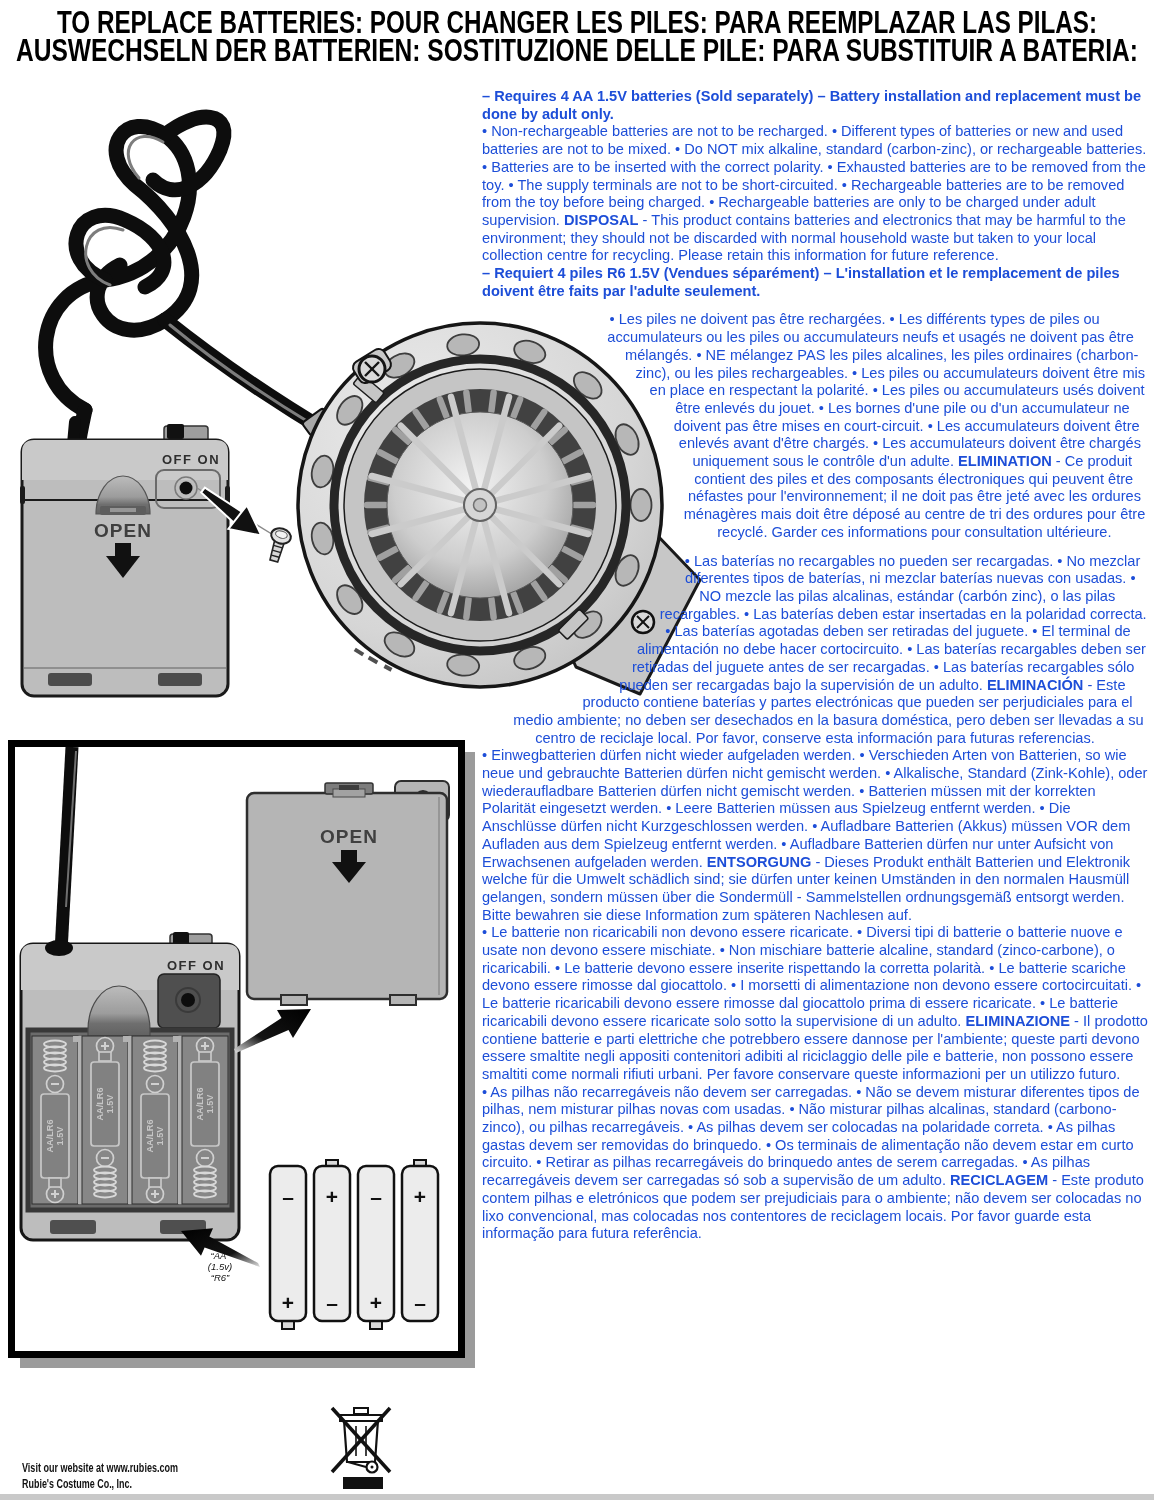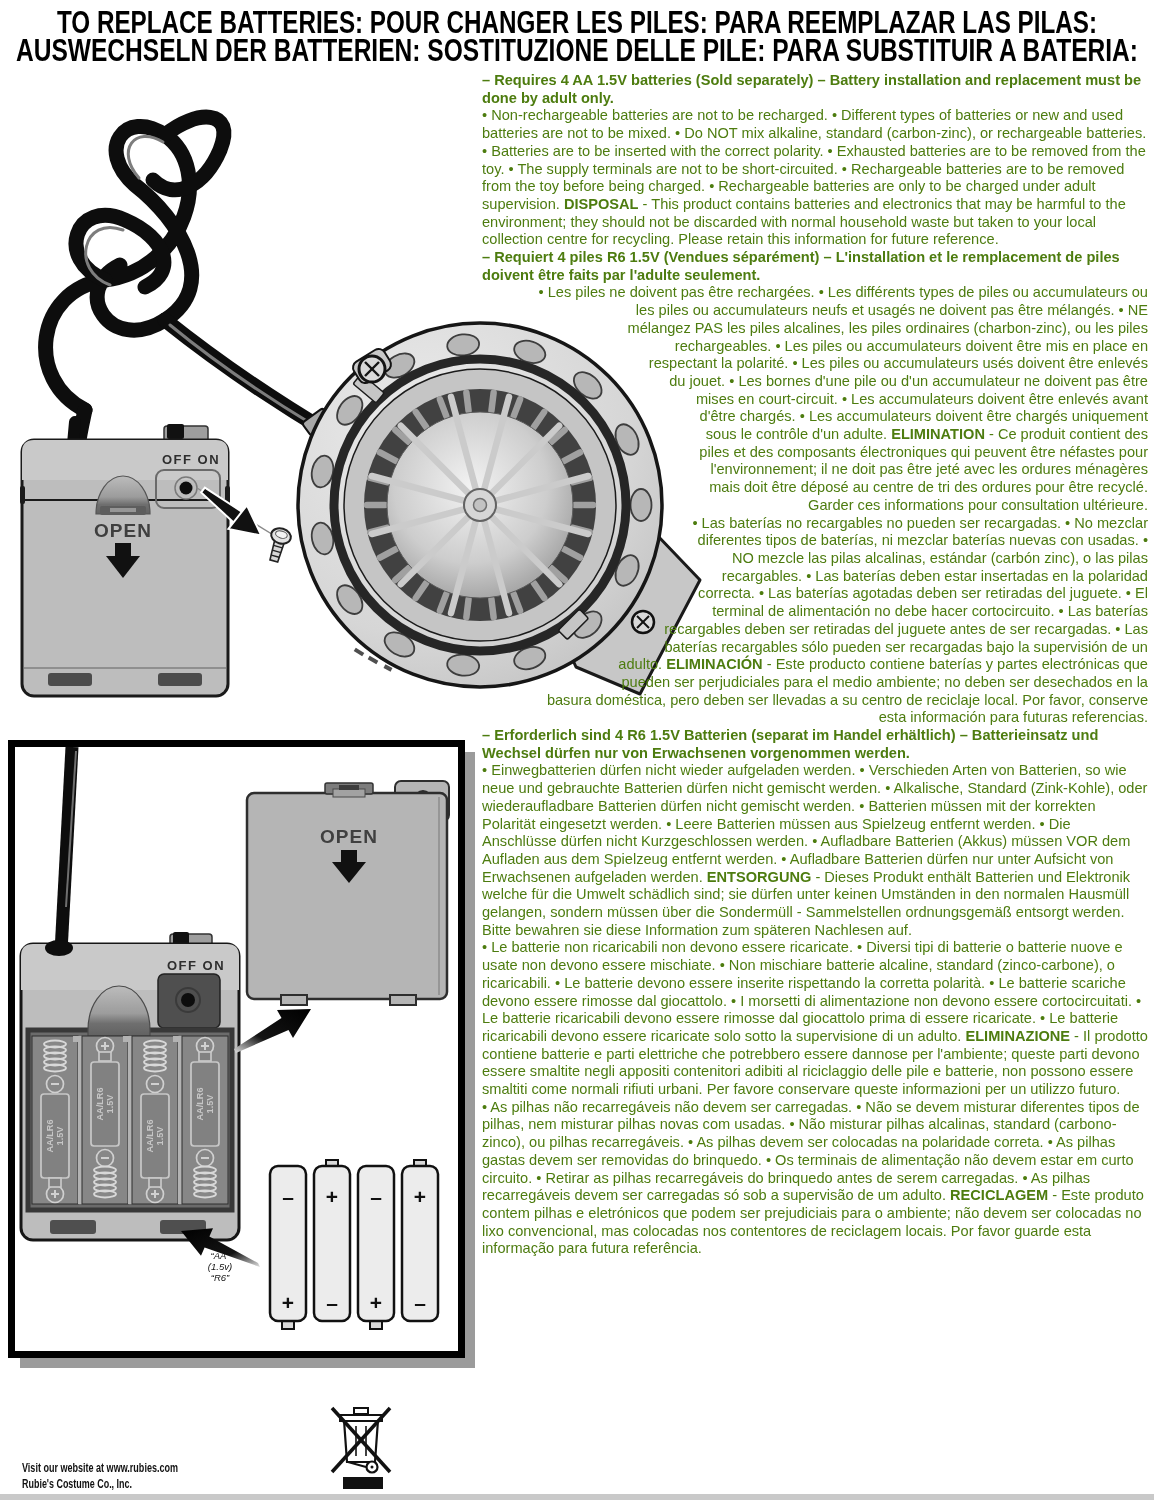--- a/index.html
+++ b/index.html
@@ -1,24 +1,24 @@
 <!DOCTYPE html>
 <html><head>
 <meta charset="utf-8">
 <style>
   html,body{margin:0;padding:0;background:#fff;}
   #page{position:relative;width:1154px;height:1500px;background:#fff;overflow:hidden;
         font-family:"Liberation Sans","DejaVu Sans",sans-serif;}
   #page svg.abs{position:absolute;overflow:visible;}
   .title-text{font-weight:bold;font-size:30.5px;fill:#000;font-family:"Liberation Sans","DejaVu Sans",sans-serif;}
   .footer-text{font-weight:bold;font-size:13px;fill:#111;font-family:"Liberation Sans","DejaVu Sans",sans-serif;}
-  .text-column{position:absolute;left:482px;top:72px;width:666px;font-size:14.6px;line-height:17.7px;color:#4d7c0f;}
+  .text-column{position:absolute;left:482px;top:88px;width:666px;font-size:14.6px;line-height:17.7px;color:#1d4ed8;}
   .fan-float{float:left;width:202px;height:632px;shape-outside:circle(201px at -2px 425px);}
   .sec-head{font-weight:bold;}
-  .ctr{text-align:right;}
+  .ctr{text-align:center;margin-top:11px;}
   .b{font-weight:bold;}
   #diagram-box{position:absolute;left:8px;top:740px;width:443px;height:604px;background:#fff;
                border:7px solid #000;box-shadow:11px 11px 0 -1px #9b9b9b;}
   #aa-note{position:absolute;left:196px;top:1250px;width:48px;text-align:center;
            font-size:9.5px;line-height:11px;font-weight:normal;font-style:italic;color:#111;}
   #footer-strip{position:absolute;left:0;bottom:0;width:1154px;height:6px;background:#c9c9c9;}
   .svgtxt{font-family:"Liberation Sans","DejaVu Sans",sans-serif;}
 </style>
 </head>
 <body>
@@ -208,21 +208,20 @@
     </g>
   </svg>
 
   <div class="text-column">
     <div class="fan-float"></div>
   <div class="sec-head">– Requires 4 AA 1.5V batteries (Sold separately) – Battery installation and replacement must be done by adult only.</div>
       <div class="sec-body"><span>• Non-rechargeable batteries are not to be recharged. • Different types of batteries or new and used batteries are not to be mixed. • Do NOT mix alkaline, standard (carbon-zinc), or rechargeable batteries. • Batteries are to be inserted with the correct polarity. • Exhausted batteries are to be removed from the toy.  • The supply terminals are not to be short-circuited. • Rechargeable batteries are to be removed from the toy before being charged. • Rechargeable batteries are only to be charged under adult supervision. </span><span class="b">DISPOSAL</span><span> - This product contains batteries and electronics that may be harmful to the environment; they should not be discarded with normal household waste but taken to your local collection centre for recycling. Please retain this information for future reference.</span></div>
       <div class="sec-head">– Requiert 4 piles R6 1.5V (Vendues séparément) – L'installation et le remplacement de piles doivent être faits par l'adulte seulement.</div>
       <div class="sec-body ctr"><span>• Les piles ne doivent pas être rechargées. • Les différents types de piles ou accumulateurs ou les piles ou accumulateurs neufs et usagés ne doivent pas être mélangés. • NE mélangez PAS les piles alcalines, les piles ordinaires (charbon-zinc), ou les piles rechargeables. • Les piles ou accumulateurs doivent être mis en place en respectant la polarité. • Les piles ou accumulateurs usés doivent être enlevés du jouet. • Les bornes d'une pile ou d'un accumulateur ne doivent pas être mises en court-circuit. • Les accumulateurs doivent être enlevés avant d'être chargés. • Les accumulateurs doivent être chargés uniquement sous le contrôle d'un adulte. </span><span class="b">ELIMINATION</span><span> - Ce produit contient des piles et des composants électroniques qui peuvent être néfastes pour l'environnement; il ne doit pas être jeté avec les ordures ménagères mais doit être déposé au centre de tri des ordures pour être recyclé. Garder ces informations pour consultation ultérieure.</span></div>
       <div class="sec-body ctr"><span>• Las baterías no recargables no pueden ser recargadas. • No mezclar diferentes tipos de baterías, ni mezclar baterías nuevas con usadas. • NO mezcle las pilas alcalinas, estándar (carbón zinc), o las pilas recargables. • Las baterías deben estar insertadas en la polaridad correcta. • Las baterías agotadas deben ser retiradas del juguete. • El terminal de alimentación no debe hacer cortocircuito. • Las baterías recargables deben ser retiradas del juguete antes de ser recargadas. • Las baterías recargables sólo pueden ser recargadas bajo la supervisión de un adulto. </span><span class="b">ELIMINACIÓN</span><span> - Este producto contiene baterías y partes electrónicas que pueden ser perjudiciales para el medio ambiente; no deben ser desechados en la basura doméstica, pero deben ser llevadas a su centro de reciclaje local. Por favor, conserve esta información para futuras referencias.</span></div>
-      <div class="sec-head">– Erforderlich sind 4 R6 1.5V Batterien (separat im Handel erhältlich) – Batterieinsatz und Wechsel dürfen nur von Erwachsenen vorgenommen werden.</div>
       <div class="sec-body"><span>• Einwegbatterien dürfen nicht wieder aufgeladen werden. • Verschieden Arten von Batterien, so wie neue und gebrauchte Batterien dürfen nicht gemischt werden. • Alkalische, Standard (Zink-Kohle), oder wiederaufladbare Batterien dürfen nicht gemischt werden.  • Batterien müssen mit der korrekten Polarität eingesetzt werden. • Leere Batterien müssen aus Spielzeug entfernt werden. • Die Anschlüsse dürfen nicht Kurzgeschlossen werden. • Aufladbare Batterien (Akkus) müssen VOR dem Aufladen aus dem Spielzeug entfernt werden. • Aufladbare Batterien dürfen nur unter Aufsicht von Erwachsenen aufgeladen werden. </span><span class="b">ENTSORGUNG</span><span> - Dieses Produkt enthält Batterien und Elektronik welche für die Umwelt schädlich sind; sie dürfen unter keinen Umständen in den normalen Hausmüll gelangen, sondern müssen über die Sondermüll - Sammelstellen ordnungsgemäß entsorgt werden. Bitte bewahren sie diese Information zum späteren Nachlesen auf.</span></div>
       <div class="sec-body"><span>• Le batterie non ricaricabili non devono essere ricaricate. • Diversi tipi di batterie o batterie nuove e usate non devono essere mischiate. • Non mischiare batterie alcaline, standard (zinco-carbone), o ricaricabili. • Le batterie devono essere inserite rispettando la corretta polarità. • Le batterie scariche devono essere rimosse dal giocattolo. • I morsetti di alimentazione non devono essere cortocircuitati. • Le batterie ricaricabili devono essere rimosse dal giocattolo prima di essere ricaricate. • Le batterie ricaricabili devono essere ricaricate solo sotto la supervisione di un adulto. </span><span class="b">ELIMINAZIONE</span><span> - Il prodotto contiene batterie e parti elettriche che potrebbero essere dannose per l'ambiente; queste parti devono essere smaltite negli appositi contenitori adibiti al riciclaggio delle pile e batterie, non possono essere smaltiti come normali rifiuti urbani. Per favore conservare queste informazioni per un utilizzo futuro.</span></div>
       <div class="sec-body"><span>• As pilhas não recarregáveis não devem ser carregadas. • Não se devem misturar diferentes tipos de pilhas, nem misturar pilhas novas com usadas. • Não misturar pilhas alcalinas, standard (carbono-zinco), ou pilhas recarregáveis. • As pilhas devem ser colocadas na polaridade correta. • As pilhas gastas devem ser removidas do brinquedo. • Os terminais de alimentação não devem estar em curto circuito. • Retirar as pilhas recarregáveis do brinquedo antes de serem carregadas. • As pilhas recarregáveis devem ser carregadas só sob a supervisão de um adulto. </span><span class="b">RECICLAGEM</span><span> - Este produto contem pilhas e eletrónicos que podem ser prejudiciais para o ambiente; não devem ser colocadas no lixo convencional, mas colocadas nos contentores de reciclagem locais. Por favor guarde esta informação para futura referência.</span></div>
     </div>
 
   <div id="diagram-box">
     <svg class="abs" style="left:30px;top:0" width="50" height="210" viewBox="0 0 50 210">
       <line x1="27" y1="0" x2="16" y2="205" stroke="#0d0d0d" stroke-width="13"></line>
       <line x1="31" y1="4" x2="21" y2="160" stroke="#6f6f6f" stroke-width="2"></line>
     </svg>

